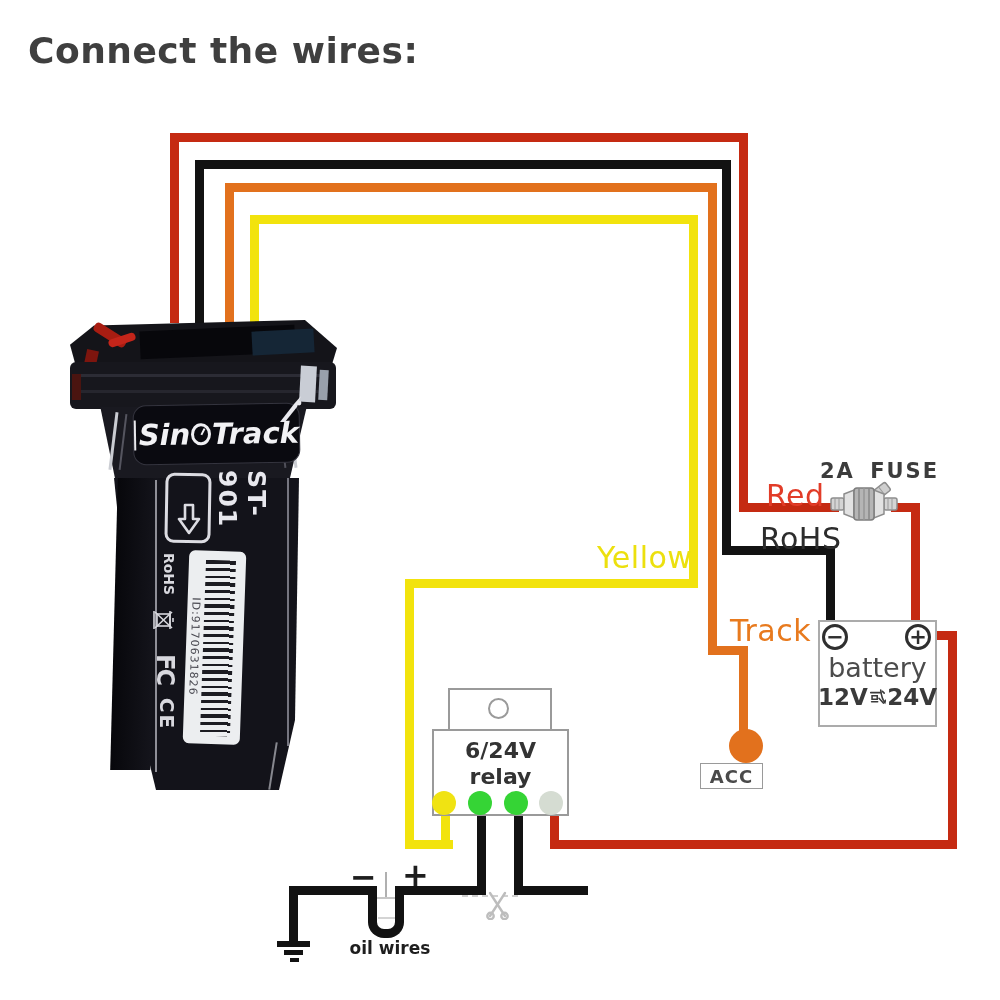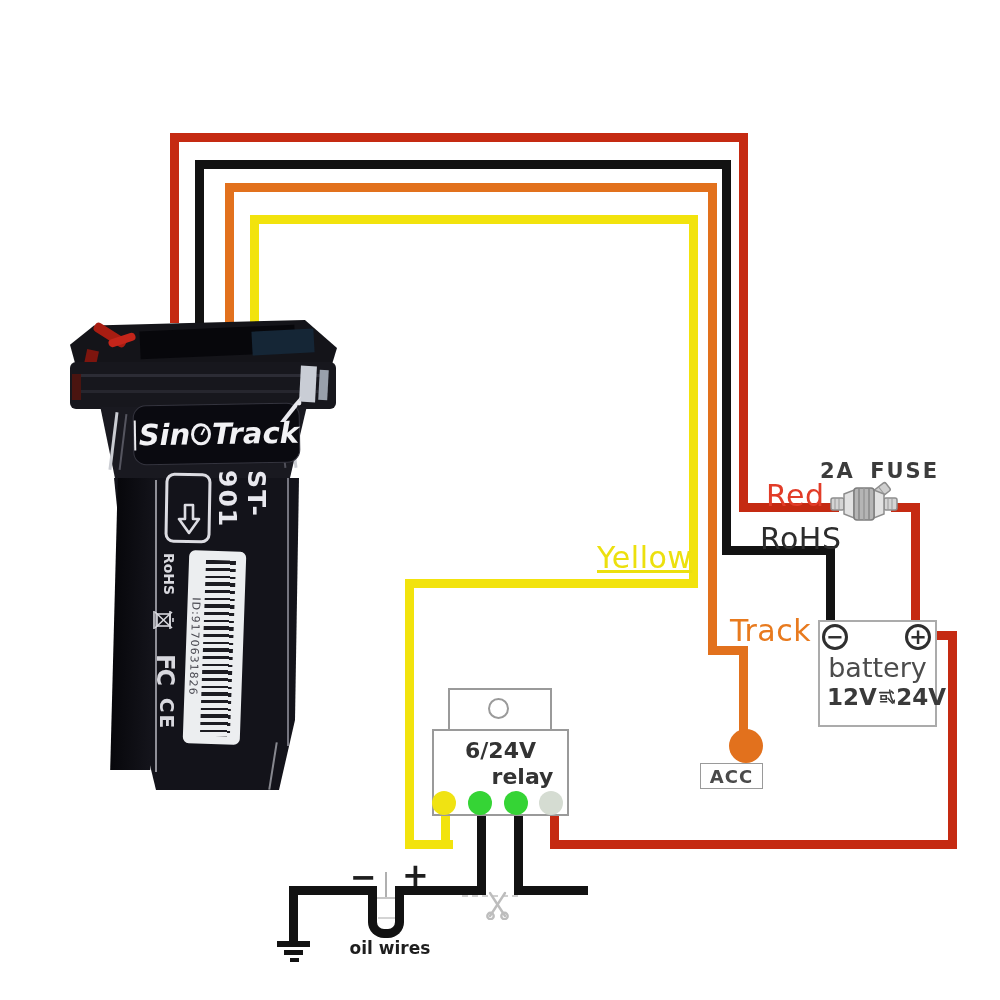--- a/index.html
+++ b/index.html
@@ -31,20 +31,21 @@
   .thinline{position:absolute;z-index:5;}
   .title{position:absolute;left:28px;top:30px;font-size:36px;font-weight:600;color:#3f3f3f;z-index:7;letter-spacing:.5px;}
   .smalltext{color:#3c3c3c;font-weight:700;}
   .gray-detail{position:absolute;z-index:3;}
 </style>
 </head>
 <body>
 
 <div id="stage">
 
+  <div class="title">Connect the wires:</div>
 
   <div class="wire wire-red" style="left:170px;top:133px;width:578px;height:9px;"></div>
   <div class="wire wire-red" style="left:170px;top:133px;width:9px;height:190px;"></div>
   <div class="wire wire-red" style="left:739px;top:133px;width:9px;height:379px;"></div>
   <div class="wire wire-red" style="left:739px;top:503px;width:100px;height:9px;"></div>
   <div class="wire wire-red" style="left:891px;top:503px;width:29px;height:9px;"></div>
   <div class="wire wire-red" style="left:911px;top:503px;width:9px;height:120px;"></div>
   <div class="wire wire-red" style="left:937px;top:631px;width:20px;height:9px;"></div>
   <div class="wire wire-red" style="left:948px;top:631px;width:9px;height:218px;"></div>
   <div class="wire wire-red" style="left:554px;top:840px;width:403px;height:9px;"></div>
@@ -83,21 +84,21 @@
   <div class="wire wire-yellow" style="left:250px;top:215px;width:9px;height:108px;"></div>
   <div class="wire wire-yellow" style="left:689px;top:215px;width:9px;height:373px;"></div>
   <div class="wire wire-yellow" style="left:405px;top:579px;width:293px;height:9px;"></div>
   <div class="wire wire-yellow" style="left:405px;top:579px;width:9px;height:270px;"></div>
   <div class="wire wire-yellow" style="left:405px;top:840px;width:48px;height:9px;"></div>
   <div class="wire wire-yellow" style="left:441px;top:812px;width:9px;height:37px;"></div>
 
   <div class="wlabel lred" style="left:766px;top:478px;">Red</div>
   <div class="wlabel lblack" style="left:760px;top:521px;">RoHS</div>
   <div class="wlabel lorange" style="left:730px;top:613px;">Track</div>
-  <div class="wlabel lyellow" style="left:597px;top:540px;text-decoration:underline;">Yellow</div>
+  <div class="wlabel lyellow" style="left:597px;top:540px;">Yellow</div>
 
   <div class="abs smalltext" style="left:820px;top:459px;font-size:21px;letter-spacing:2px;word-spacing:6px;z-index:7;">2A FUSE</div>
   <svg class="abs" style="left:828px;top:480px;z-index:6;" width="72" height="46" viewBox="0 0 72 46">
     <rect x="3" y="18" width="13" height="12" rx="2" fill="#d4d4d4" stroke="#8d8d8d" stroke-width="1.5"></rect>
     <line x1="7" y1="18" x2="7" y2="30" stroke="#9a9a9a" stroke-width="1"></line>
     <line x1="11" y1="18" x2="11" y2="30" stroke="#9a9a9a" stroke-width="1"></line>
     <rect x="56" y="18" width="13" height="12" rx="2" fill="#d4d4d4" stroke="#8d8d8d" stroke-width="1.5"></rect>
     <line x1="60" y1="18" x2="60" y2="30" stroke="#9a9a9a" stroke-width="1"></line>
     <line x1="64" y1="18" x2="64" y2="30" stroke="#9a9a9a" stroke-width="1"></line>
     <g transform="rotate(-38 52 12)">
@@ -114,21 +115,21 @@
   </svg>
 
   <div class="box" style="left:818px;top:620px;width:119px;height:107px;border-color:#ababab;"></div>
   <div class="term" style="left:822px;top:624px;">
     <span>−</span>
   </div>
   <div class="term" style="left:905px;top:624px;">
     <span>+</span>
   </div>
   <div class="abs" style="left:818px;top:652px;width:119px;text-align:center;font-size:27px;color:#4c4c4c;font-weight:500;z-index:6;">battery</div>
-  <div class="abs" style="left:818px;top:684px;width:119px;display:flex;align-items:center;justify-content:center;font-size:23px;font-weight:700;color:#3a3a3a;z-index:6;margin-left:9px;">
+  <div class="abs" style="left:818px;top:684px;width:119px;display:flex;align-items:center;justify-content:center;font-size:23px;font-weight:700;color:#3a3a3a;z-index:6;">
     <span>12V</span>
     <svg width="22" height="22" viewBox="0 0 20 20" style="margin:0 1px;">
       <g fill="none" stroke="#3a3a3a" stroke-width="1.8" stroke-linecap="round">
         <path d="M2 5 H13"></path>
         <path d="M3.5 8.5 H9.5 V12.5 H3.5 Z"></path>
         <path d="M3 15.5 H10"></path>
         <path d="M13.5 2 C14 7 15.5 13 18.3 16.5 L19 13.8"></path>
         <path d="M11.5 11.5 L16.5 17"></path>
         <path d="M15.5 3.5 L17.5 5.5"></path>
       </g>
@@ -137,21 +138,21 @@
   </div>
 
   <div class="box" style="left:700px;top:763px;width:63px;height:26px;border-width:1.5px;display:flex;align-items:center;justify-content:center;">
     <span style="font-size:18px;font-weight:700;color:#4a4a4a;letter-spacing:1px;">ACC</span>
   </div>
 
   <div class="box" style="left:448px;top:688px;width:104px;height:44px;"></div>
   <div class="abs" style="left:488px;top:698px;width:21px;height:21px;border:2px solid #9a9a9a;border-radius:50%;background:#fff;z-index:6;box-sizing:border-box;"></div>
   <div class="box" style="left:432px;top:729px;width:137px;height:87px;"></div>
   <div class="abs" style="left:432px;top:738px;width:137px;text-align:center;font-size:22px;font-weight:700;color:#333;z-index:6;">6/24V</div>
-  <div class="abs" style="left:432px;top:764px;width:137px;text-align:center;font-size:22px;font-weight:700;color:#333;z-index:6;margin-left:22px;">relay</div>
+  <div class="abs" style="left:432px;top:764px;width:137px;text-align:center;font-size:22px;font-weight:700;color:#333;z-index:6;">relay</div>
   <div class="pin" style="left:432px;top:791px;background:var(--relay-pin-yellow,#f0e312);"></div>
   <div class="pin" style="left:468px;top:791px;background:var(--relay-pin-green,#35d435);"></div>
   <div class="pin" style="left:504px;top:791px;background:var(--relay-pin-green,#35d435);"></div>
   <div class="pin" style="left:539px;top:791px;background:var(--relay-pin-pale,#d5dcd2);"></div>
 
   <div class="abs" style="left:462px;top:895px;width:56px;border-top:2px dashed #d0d0d0;z-index:6;"></div>
   <svg class="abs" style="left:484px;top:890px;z-index:6;" width="28" height="30" viewBox="0 0 28 30">
     <g stroke="#bdbdbd" stroke-width="2.4" fill="none" stroke-linecap="round">
       <line x1="6" y1="26" x2="21" y2="3"></line>
       <line x1="21" y1="26" x2="6" y2="3"></line>

